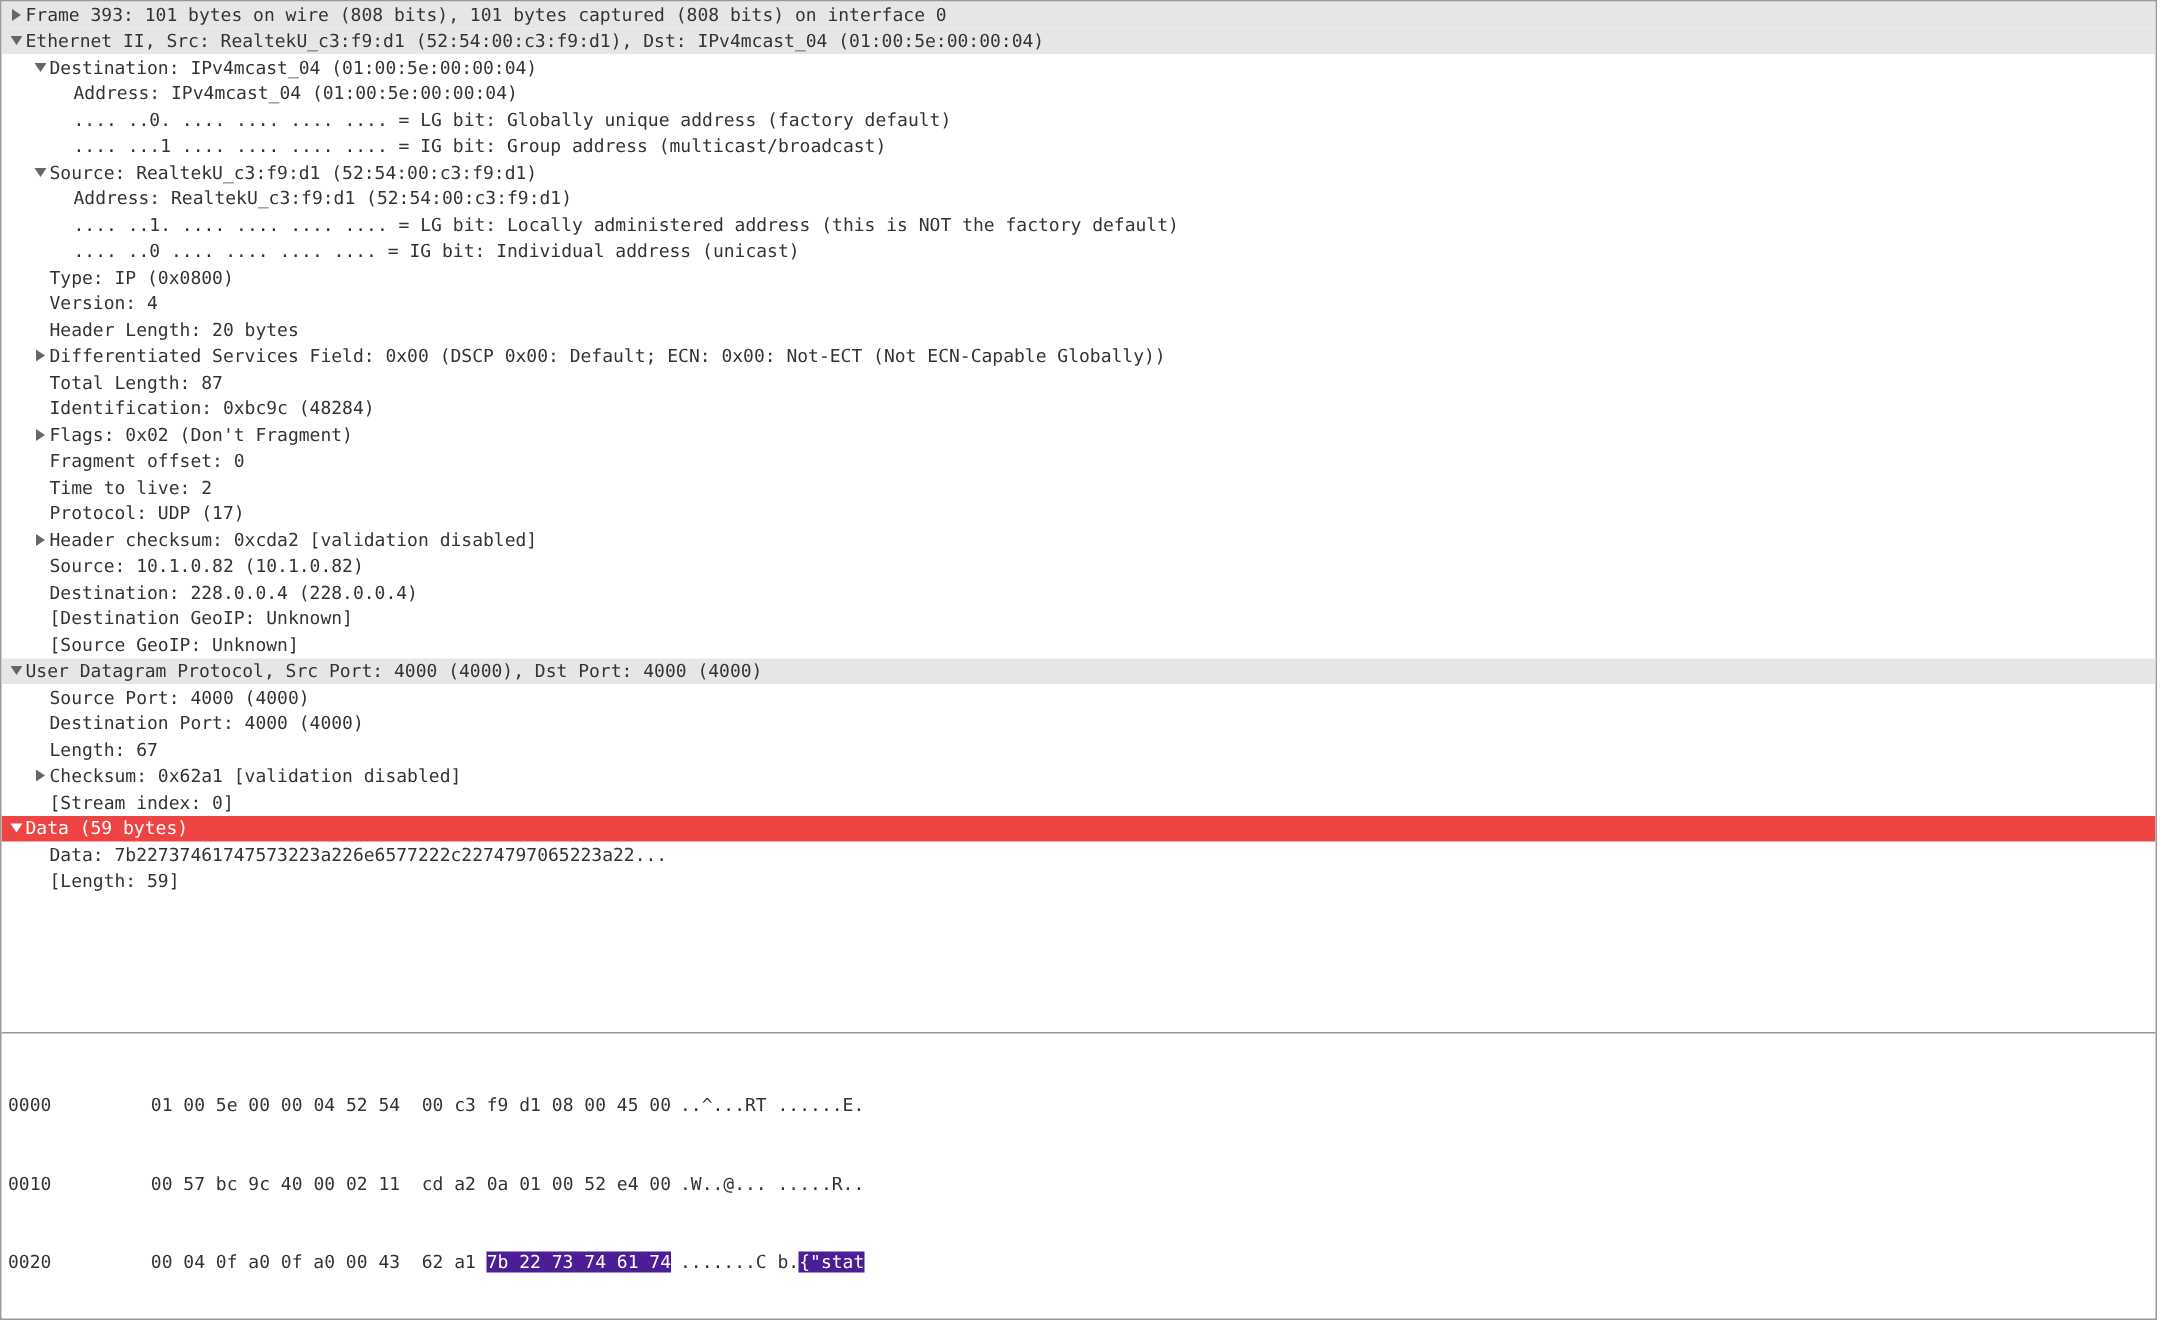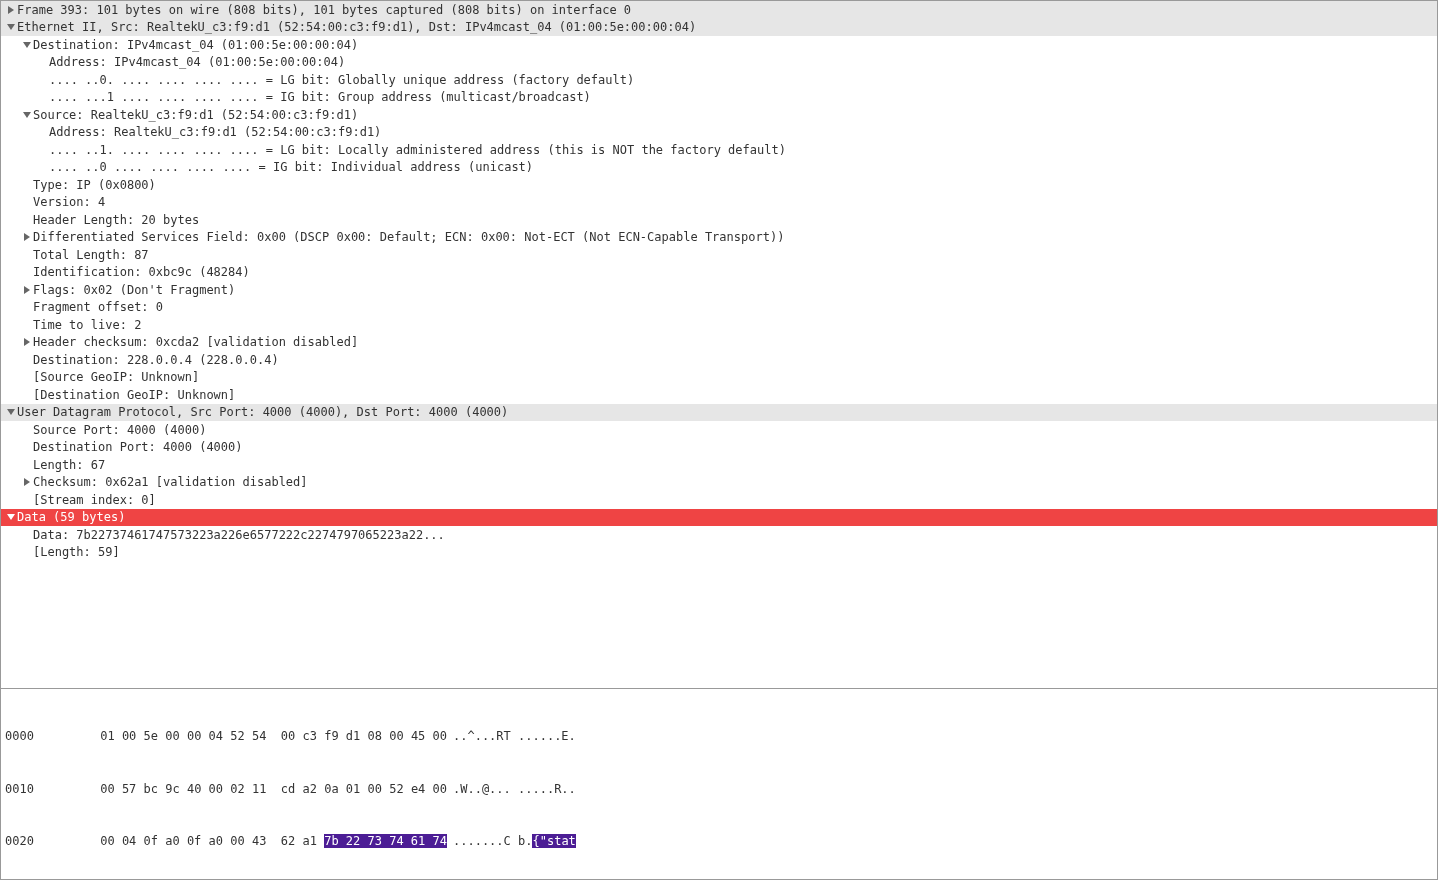--- a/index.html
+++ b/index.html
@@ -60,41 +60,43 @@
     <div class="row ind2"><span class="spacer"></span><span>.... ..1. .... .... .... .... = LG bit: Locally administered address (this is NOT the factory default)</span></div>
     <div class="row ind2"><span class="spacer"></span><span>.... ..0 .... .... .... .... = IG bit: Individual address (unicast)</span></div>
     <div class="row ind1"><span class="spacer"></span><span>Type: IP (0x0800)</span></div>
 
     <div class="row ind1"><span class="spacer"></span><span>Version: 4</span></div>
     <div class="row ind1"><span class="spacer"></span><span>Header Length: 20 bytes</span></div>
     <div class="row ind1">
       <span class="arrow"><svg width="8" height="8" viewBox="0 0 8 8">
             <path d="M1 0 L7 4 L1 8 Z" fill="currentColor"></path>
           </svg></span>
-      <span>Differentiated Services Field: 0x00 (DSCP 0x00: Default; ECN: 0x00: Not-ECT (Not ECN-Capable Transport))</span>
+      <span>Differentiated Services Field: 0x00 (DSCP 0x00: Default; ECN: 0x00: Not-ECT (Not ECN-Capable Globally))</span>
     </div>
     <div class="row ind1"><span class="spacer"></span><span>Total Length: 87</span></div>
     <div class="row ind1"><span class="spacer"></span><span>Identification: 0xbc9c (48284)</span></div>
     <div class="row ind1">
       <span class="arrow"><svg width="8" height="8" viewBox="0 0 8 8">
             <path d="M1 0 L7 4 L1 8 Z" fill="currentColor"></path>
           </svg></span>
       <span>Flags: 0x02 (Don't Fragment)</span>
     </div>
     <div class="row ind1"><span class="spacer"></span><span>Fragment offset: 0</span></div>
     <div class="row ind1"><span class="spacer"></span><span>Time to live: 2</span></div>
+    <div class="row ind1"><span class="spacer"></span><span>Protocol: UDP (17)</span></div>
     <div class="row ind1">
       <span class="arrow"><svg width="8" height="8" viewBox="0 0 8 8">
             <path d="M1 0 L7 4 L1 8 Z" fill="currentColor"></path>
           </svg></span>
       <span>Header checksum: 0xcda2 [validation disabled]</span>
     </div>
+    <div class="row ind1"><span class="spacer"></span><span>Source: 10.1.0.82 (10.1.0.82)</span></div>
     <div class="row ind1"><span class="spacer"></span><span>Destination: 228.0.0.4 (228.0.0.4)</span></div>
+    <div class="row ind1"><span class="spacer"></span><span>[Destination GeoIP: Unknown]</span></div>
     <div class="row ind1"><span class="spacer"></span><span>[Source GeoIP: Unknown]</span></div>
-    <div class="row ind1"><span class="spacer"></span><span>[Destination GeoIP: Unknown]</span></div>
 
     <div class="row header">
       <span class="arrow"><svg width="8" height="8" viewBox="0 0 8 8">
             <path d="M0 1 L8 1 L4 7 Z" fill="currentColor"></path>
           </svg></span>
       <span>User Datagram Protocol, Src Port: 4000 (4000), Dst Port: 4000 (4000)</span>
     </div>
     <div class="row ind1"><span class="spacer"></span><span>Source Port: 4000 (4000)</span></div>
     <div class="row ind1"><span class="spacer"></span><span>Destination Port: 4000 (4000)</span></div>
     <div class="row ind1"><span class="spacer"></span><span>Length: 67</span></div>

